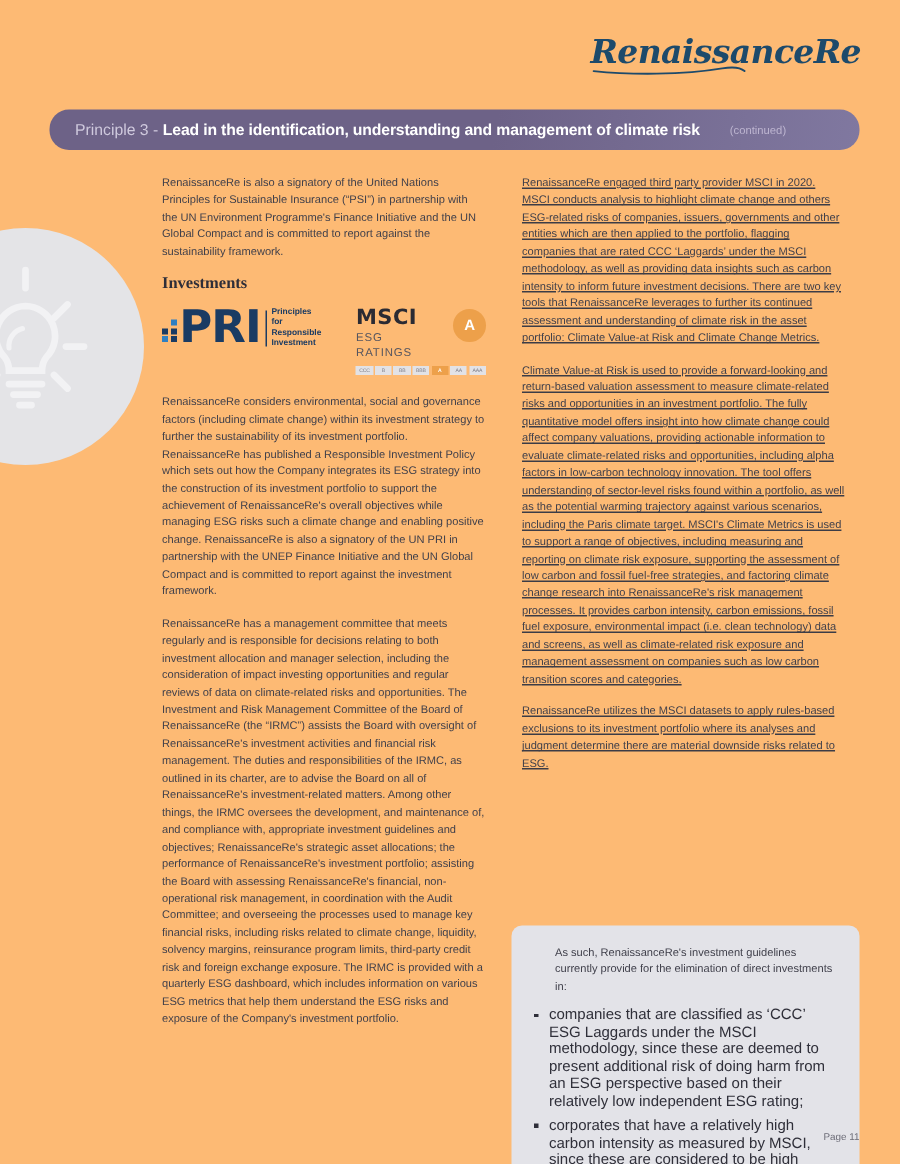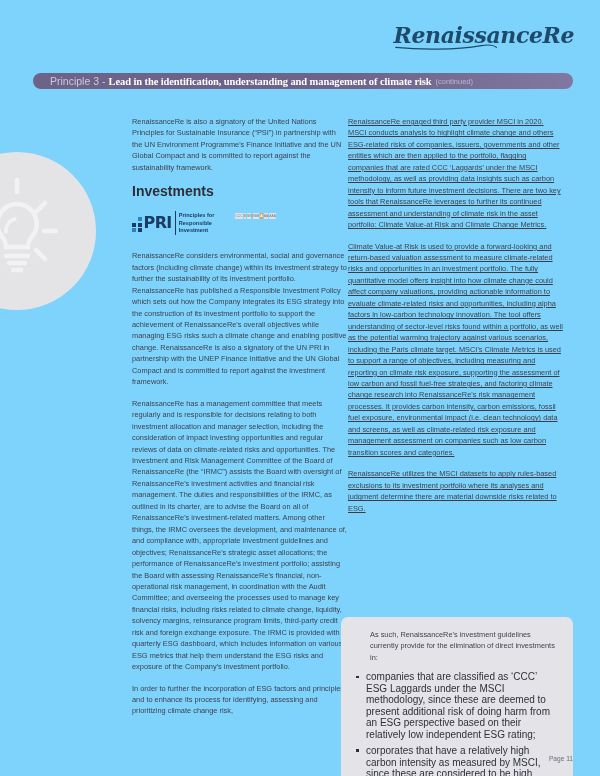--- a/index.html
+++ b/index.html
@@ -13,21 +13,21 @@
     font-family: "Liberation Sans", sans-serif;
     background: #f2f2f4;
     position: relative;
     overflow: hidden;
     color: #3c3c46;
   }
 
   .page {
     position: absolute;
     inset: 0;
-    background: #7dd3fc;
+    background: #fdba74;
   }
 
   
   .watermark {
     position: absolute;
     left: -62px;
     top: 152px;
     width: 158px;
     height: 158px;
     border-radius: 50%;
@@ -59,21 +59,21 @@
     margin-top: -3px;
     height: 7px;
   }
 
   
   .banner {
     position: absolute;
     left: 33px;
     top: 73px;
     width: 540px;
-    height: 16px;
+    height: 27px;
     border-radius: 13px;
     background: linear-gradient(100deg,#6d6287 0%,#6d6287 55%,#8078a0 100%);
     display: flex;
     align-items: center;
     padding-left: 17px;
     z-index: 3;
     overflow: hidden;
   }
   .banner-principle {
     font-size: 10.5px;
@@ -84,53 +84,53 @@
     font-size: 10.5px;
     color: #cfc9dd;
     margin: 0 3px;
   }
   .banner-title {
     font-size: 10.5px;
     font-weight: 700;
     color: #ffffff;
     white-space: nowrap;
     letter-spacing: -0.1px;
-    font-family: Liberation Serif, serif;
   }
   .banner-cont {
     font-size: 7.5px;
     color: #bdb5d0;
-    margin-left: 4px;
+    margin-left: 20px;
     white-space: nowrap;
   }
 
   
   .col {
     position: absolute;
     top: 116px;
     width: 216px;
     z-index: 2;
   }
-  .col-left  { left: 132px; }
+  .col-left  { left: 108px; }
   .col-right { left: 348px; text-decoration: underline; }
 
   p.body {
     font-size: 7.4px;
     line-height: 11.45px;
     color: #3f3f4a;
     margin-bottom: 10px;
     text-align: left;
   }
   p.body:last-child { margin-bottom: 0; }
 
   h3.subhead {
-    font-size: 14px;
+    font-size: 11px;
     font-weight: 700;
     color: #2e2e38;
     margin: 2px 0 9px 0;
+    font-family: Liberation Serif, serif;
   }
 
   
   .logo-strip {
     display: flex;
     align-items: flex-start;
     gap: 21px;
     margin-bottom: 12px;
   }
 
@@ -147,21 +147,21 @@
     gap: 1.5px;
     margin-right: 2px;
     margin-top: 3px;
   }
   .pri-dots i { display:block; width:4px; height:4px; background:#2f7fc1; }
   .pri-dots i.dark { background:#1a3b63; }
   .pri-dots i.blank { background:transparent; }
   .pri-word {
     font-family: "DejaVu Sans", sans-serif;
     font-weight: 700;
-    font-size: 16px;
+    font-size: 30px;
     line-height: 22px;
     color: #1a3b63;
     letter-spacing: -0.6px;
   }
   .pri-rule {
     width: 1px;
     height: 24px;
     background: #1a3b63;
     margin: 0 3px 0 3px;
   }
@@ -322,36 +322,42 @@
         <div class="pri-word">PRI</div>
         <div class="pri-rule"></div>
         <div class="pri-tag">
           <div>Principles for</div>
           <div>Responsible</div>
           <div>Investment</div>
         </div>
       </div>
 
       <div class="msci">
+        <div class="msci-row">
+          <div>
+            <div class="msci-word">MSCI</div>
+            <div class="msci-sub">ESG RATINGS</div>
+          </div>
+          <div class="msci-badge">A</div>
+        </div>
         <div class="msci-scale" id="msci-scale">
             <span>CCC</span>
             <span>B</span>
             <span>BB</span>
             <span>BBB</span>
             <span class="on">A</span>
             <span>AA</span>
             <span>AAA</span>
           </div>
       </div>
 
     </div>
 
     <p class="body">RenaissanceRe considers environmental, social and governance factors (including climate change) within its investment strategy to further the sustainability of its investment portfolio. RenaissanceRe has published a Responsible Investment Policy which sets out how the Company integrates its ESG strategy into the construction of its investment portfolio to support the achievement of RenaissanceRe's overall objectives while managing ESG risks such a climate change and enabling positive change. RenaissanceRe is also a signatory of the UN PRI in partnership with the UNEP Finance Initiative and the UN Global Compact and is committed to report against the investment framework.</p>
     <p class="body">RenaissanceRe has a management committee that meets regularly and is responsible for decisions relating to both investment allocation and manager selection, including the consideration of impact investing opportunities and regular reviews of data on climate-related risks and opportunities. The Investment and Risk Management Committee of the Board of RenaissanceRe (the “IRMC”) assists the Board with oversight of RenaissanceRe's investment activities and financial risk management. The duties and responsibilities of the IRMC, as outlined in its charter, are to advise the Board on all of RenaissanceRe's investment-related matters. Among other things, the IRMC oversees the development, and maintenance of, and compliance with, appropriate investment guidelines and objectives; RenaissanceRe's strategic asset allocations; the performance of RenaissanceRe's investment portfolio; assisting the Board with assessing RenaissanceRe's financial, non-operational risk management, in coordination with the Audit Committee; and overseeing the processes used to manage key financial risks, including risks related to climate change, liquidity, solvency margins, reinsurance program limits, third-party credit risk and foreign exchange exposure. The IRMC is provided with a quarterly ESG dashboard, which includes information on various ESG metrics that help them understand the ESG risks and exposure of the Company's investment portfolio.</p>
-    <p class="body">In order to further the incorporation of ESG factors and principles and to enhance its process for identifying, assessing and prioritizing climate change risk,</p>
   </div>
 
   <div class="col col-right">
     <p class="body">RenaissanceRe engaged third party provider MSCI in 2020. MSCI conducts analysis to highlight climate change and others ESG-related risks of companies, issuers, governments and other entities which are then applied to the portfolio, flagging companies that are rated CCC ‘Laggards’ under the MSCI methodology, as well as providing data insights such as carbon intensity to inform future investment decisions. There are two key tools that RenaissanceRe leverages to further its continued assessment and understanding of climate risk in the asset portfolio: Climate Value-at Risk and Climate Change Metrics.</p>
     <p class="body">Climate Value-at Risk is used to provide a forward-looking and return-based valuation assessment to measure climate-related risks and opportunities in an investment portfolio. The fully quantitative model offers insight into how climate change could affect company valuations, providing actionable information to evaluate climate-related risks and opportunities, including alpha factors in low-carbon technology innovation. The tool offers understanding of sector-level risks found within a portfolio, as well as the potential warming trajectory against various scenarios, including the Paris climate target. MSCI's Climate Metrics is used to support a range of objectives, including measuring and reporting on climate risk exposure, supporting the assessment of low carbon and fossil fuel-free strategies, and factoring climate change research into RenaissanceRe's risk management processes. It provides carbon intensity, carbon emissions, fossil fuel exposure, environmental impact (i.e. clean technology) data and screens, as well as climate-related risk exposure and management assessment on companies such as low carbon transition scores and categories.</p>
     <p class="body">RenaissanceRe utilizes the MSCI datasets to apply rules-based exclusions to its investment portfolio where its analyses and judgment determine there are material downside risks related to ESG.</p>
   </div>
 
   <div class="callout">
     <p class="body">As such, RenaissanceRe's investment guidelines currently provide for the elimination of direct investments in:</p>

